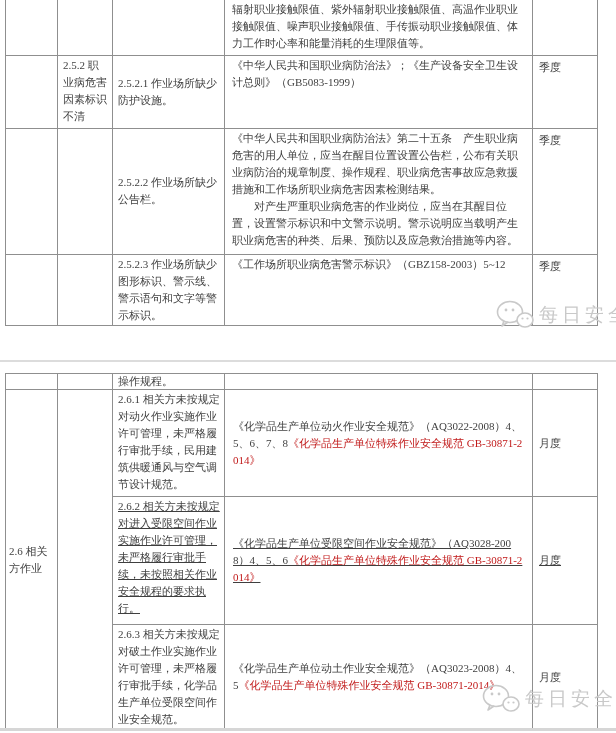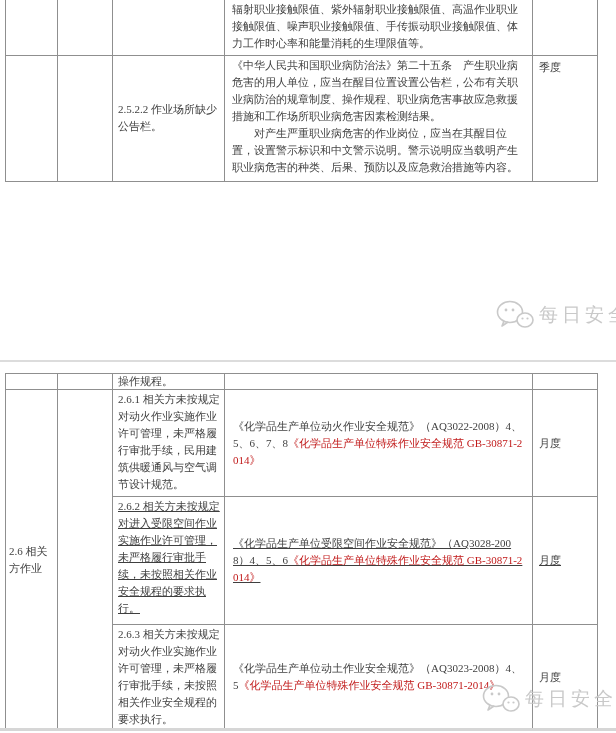--- a/index.html
+++ b/index.html
@@ -48,28 +48,42 @@
     <tbody>
         <tr class="r0">
       <td></td>
       <td></td>
       <td></td>
       <td class="basis">
             <div>辐射职业接触限值、紫外辐射职业接触限值、高温作业职业接触限值、噪声职业接触限值、手传振动职业接触限值、体力工作时心率和能量消耗的生理限值等。</div>
           </td>
       <td></td>
     </tr>
+    <tr class="r1">
+      <td></td>
+      <td class="itemc">2.5.2 职业病危害因素标识不清</td>
+      <td class="itemc vmid">2.5.2.1 作业场所缺少防护设施。</td>
+      <td class="basis">《中华人民共和国职业病防治法》；《生产设备安全卫生设计总则》（GB5083-1999）</td>
+      <td class="freq">季度</td>
+    </tr>
     <tr class="r2">
       <td></td>
       <td></td>
       <td class="itemc vmid">2.5.2.2 作业场所缺少公告栏。</td>
       <td class="basis">
         <div>《中华人民共和国职业病防治法》第二十五条　产生职业病危害的用人单位，应当在醒目位置设置公告栏，公布有关职业病防治的规章制度、操作规程、职业病危害事故应急救援措施和工作场所职业病危害因素检测结果。</div>
         <div class="indent">对产生严重职业病危害的作业岗位，应当在其醒目位置，设置警示标识和中文警示说明。警示说明应当载明产生职业病危害的种类、后果、预防以及应急救治措施等内容。</div>
       </td>
+      <td class="freq">季度</td>
+    </tr>
+    <tr class="r3">
+      <td></td>
+      <td></td>
+      <td class="itemc vmid">2.5.2.3 作业场所缺少图形标识、警示线、警示语句和文字等警示标识。</td>
+      <td class="basis">《工作场所职业病危害警示标识》（GBZ158-2003）5~12</td>
       <td class="freq">季度</td>
     </tr>
   </tbody>
     </table>
 
   <div id="pb1" class="pagebreak"></div>
 
   <table id="t2">
     <colgroup>
         <col style="width:52px">
@@ -92,21 +106,21 @@
       <td class="itemc">2.6.1 相关方未按规定对动火作业实施作业许可管理，未严格履行审批手续，民用建筑供暖通风与空气调节设计规范。</td>
       <td class="basis"><span>《化学品生产单位动火作业安全规范》（AQ3022-2008）4、5、6、7、8</span><span class="red">《化学品生产单位特殊作业安全规范 GB-30871-2014》</span></td>
       <td class="freq">月度</td>
     </tr>
     <tr class="s2">
       <td class="itemc">2.6.2 相关方未按规定对进入受限空间作业实施作业许可管理，未严格履行审批手续，未按照相关作业安全规程的要求执行。</td>
       <td class="basis"><span>《化学品生产单位受限空间作业安全规范》（AQ3028-2008）4、5、6</span><span class="red">《化学品生产单位特殊作业安全规范 GB-30871-2014》</span></td>
       <td class="freq">月度</td>
     </tr>
     <tr class="s3">
-      <td class="itemc">2.6.3 相关方未按规定对动火作业实施作业许可管理，未严格履行审批手续，未按照相关作业安全规程的要求执行。</td>
+      <td class="itemc">2.6.3 相关方未按规定对破土作业实施作业许可管理，未严格履行审批手续，化学品生产单位受限空间作业安全规范。</td>
       <td class="basis"><span>《化学品生产单位动土作业安全规范》（AQ3023-2008）4、5</span><span class="red">《化学品生产单位特殊作业安全规范 GB-30871-2014》</span></td>
       <td class="freq">月度</td>
     </tr>
   </tbody>
     </table>
 
   <div id="pb2" class="pagebreak"></div>
 
   <div id="wm1" class="wm">
     <svg width="38" height="30" viewBox="0 0 38 30">

